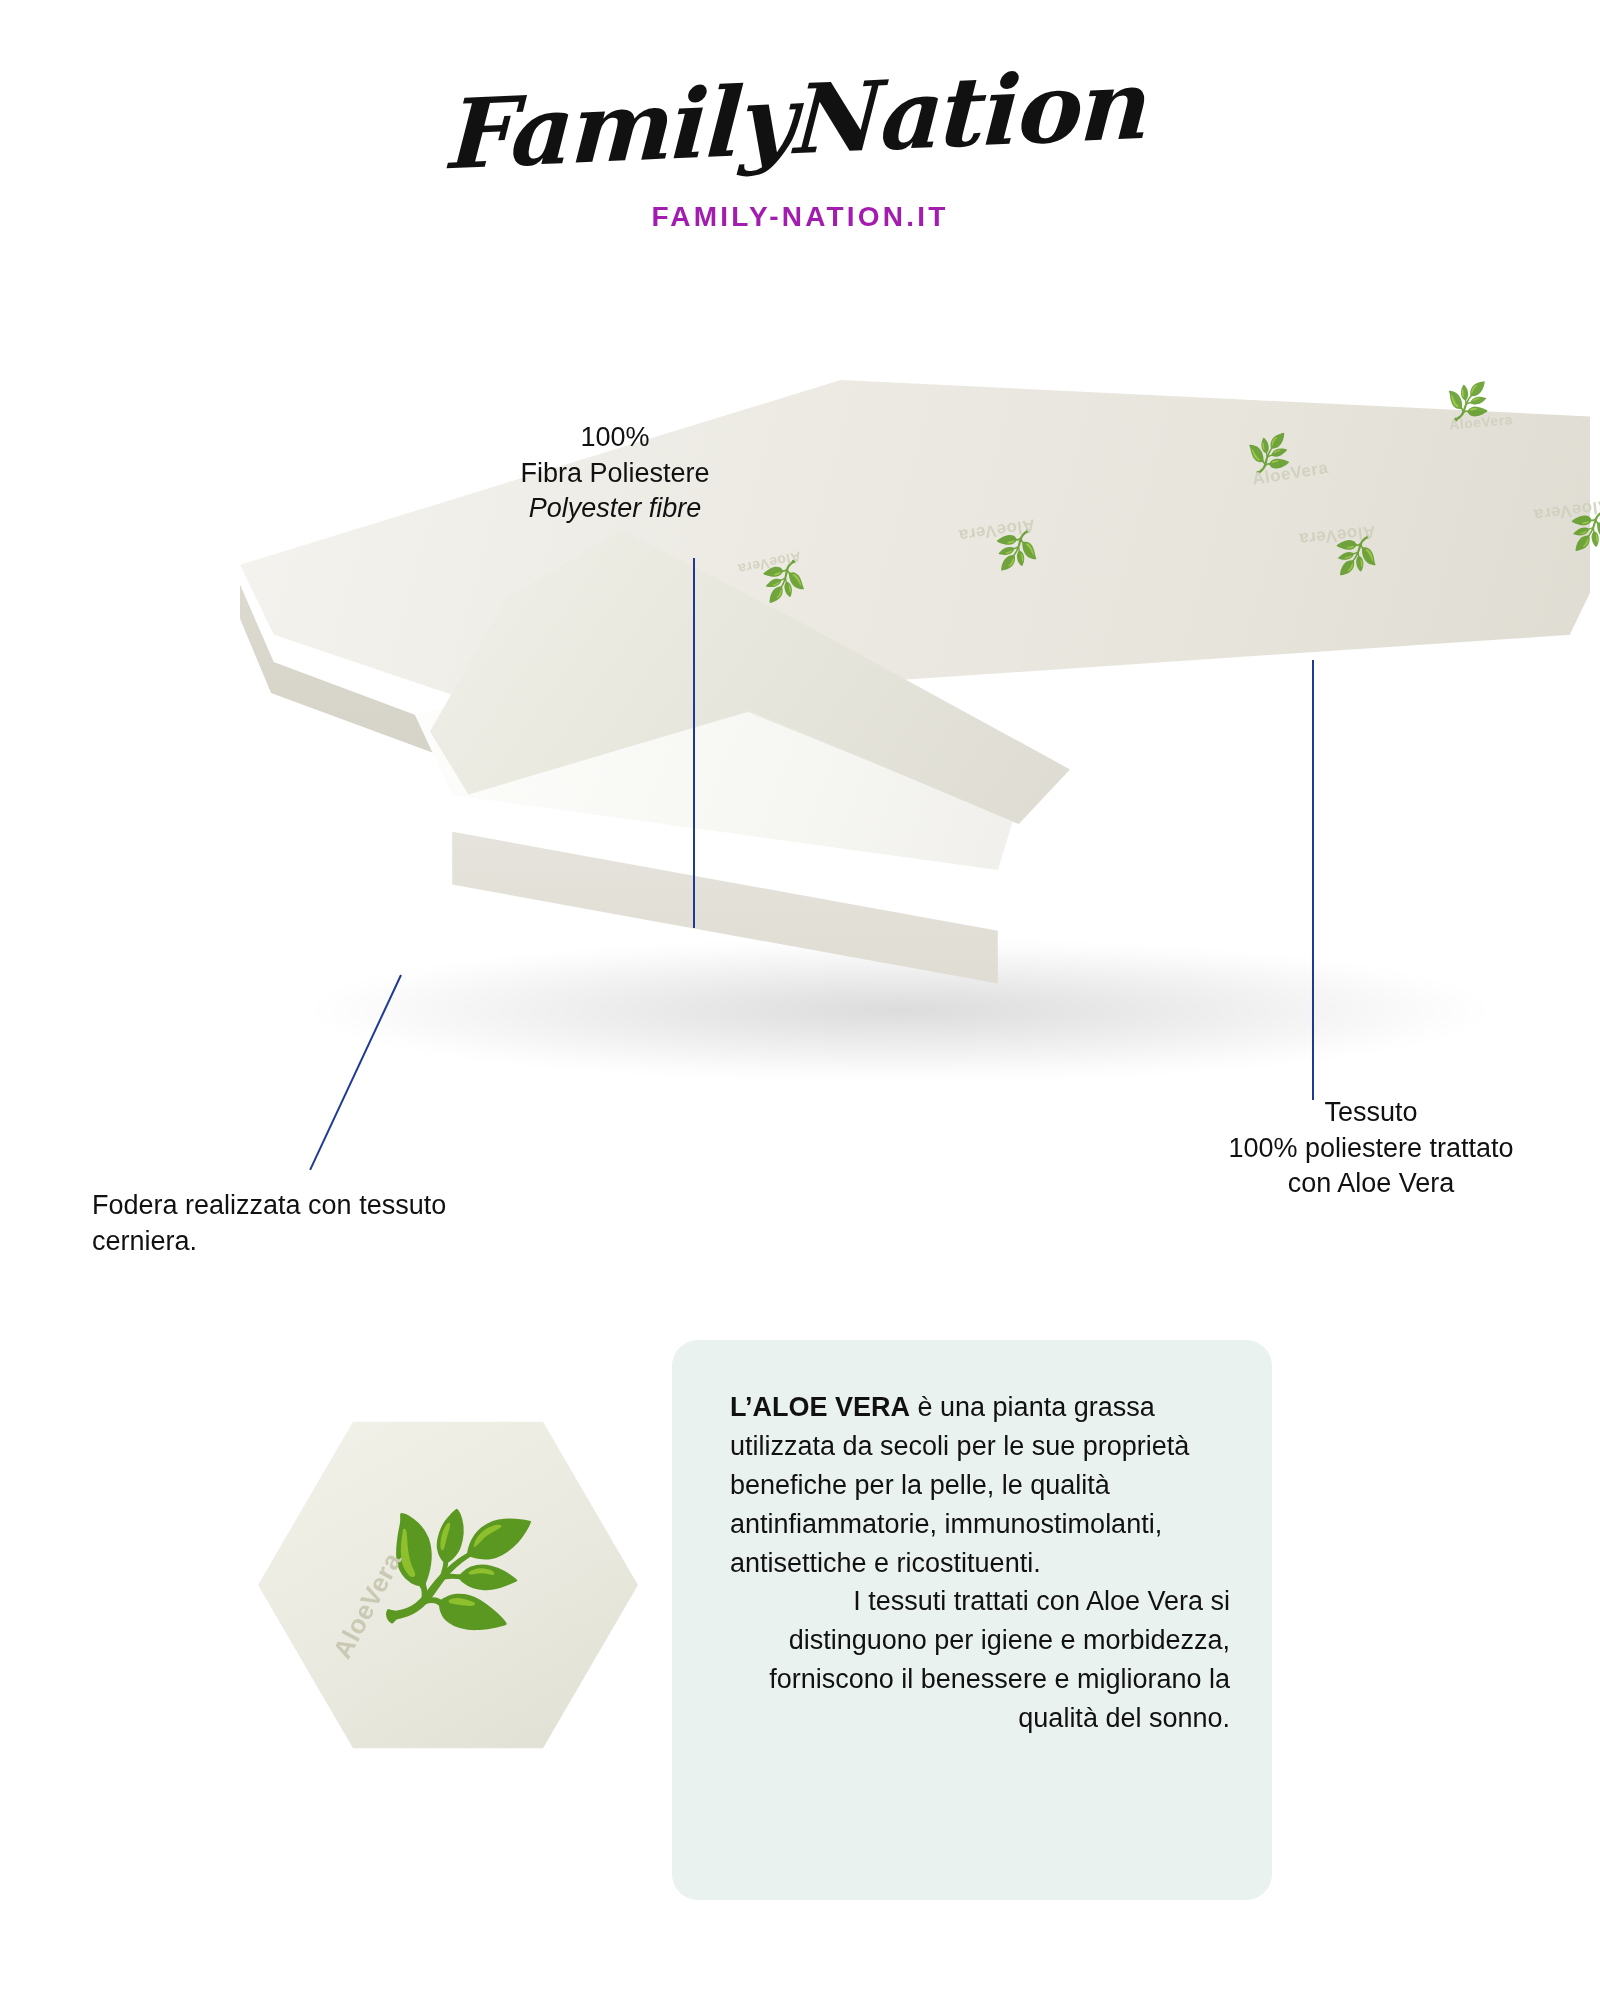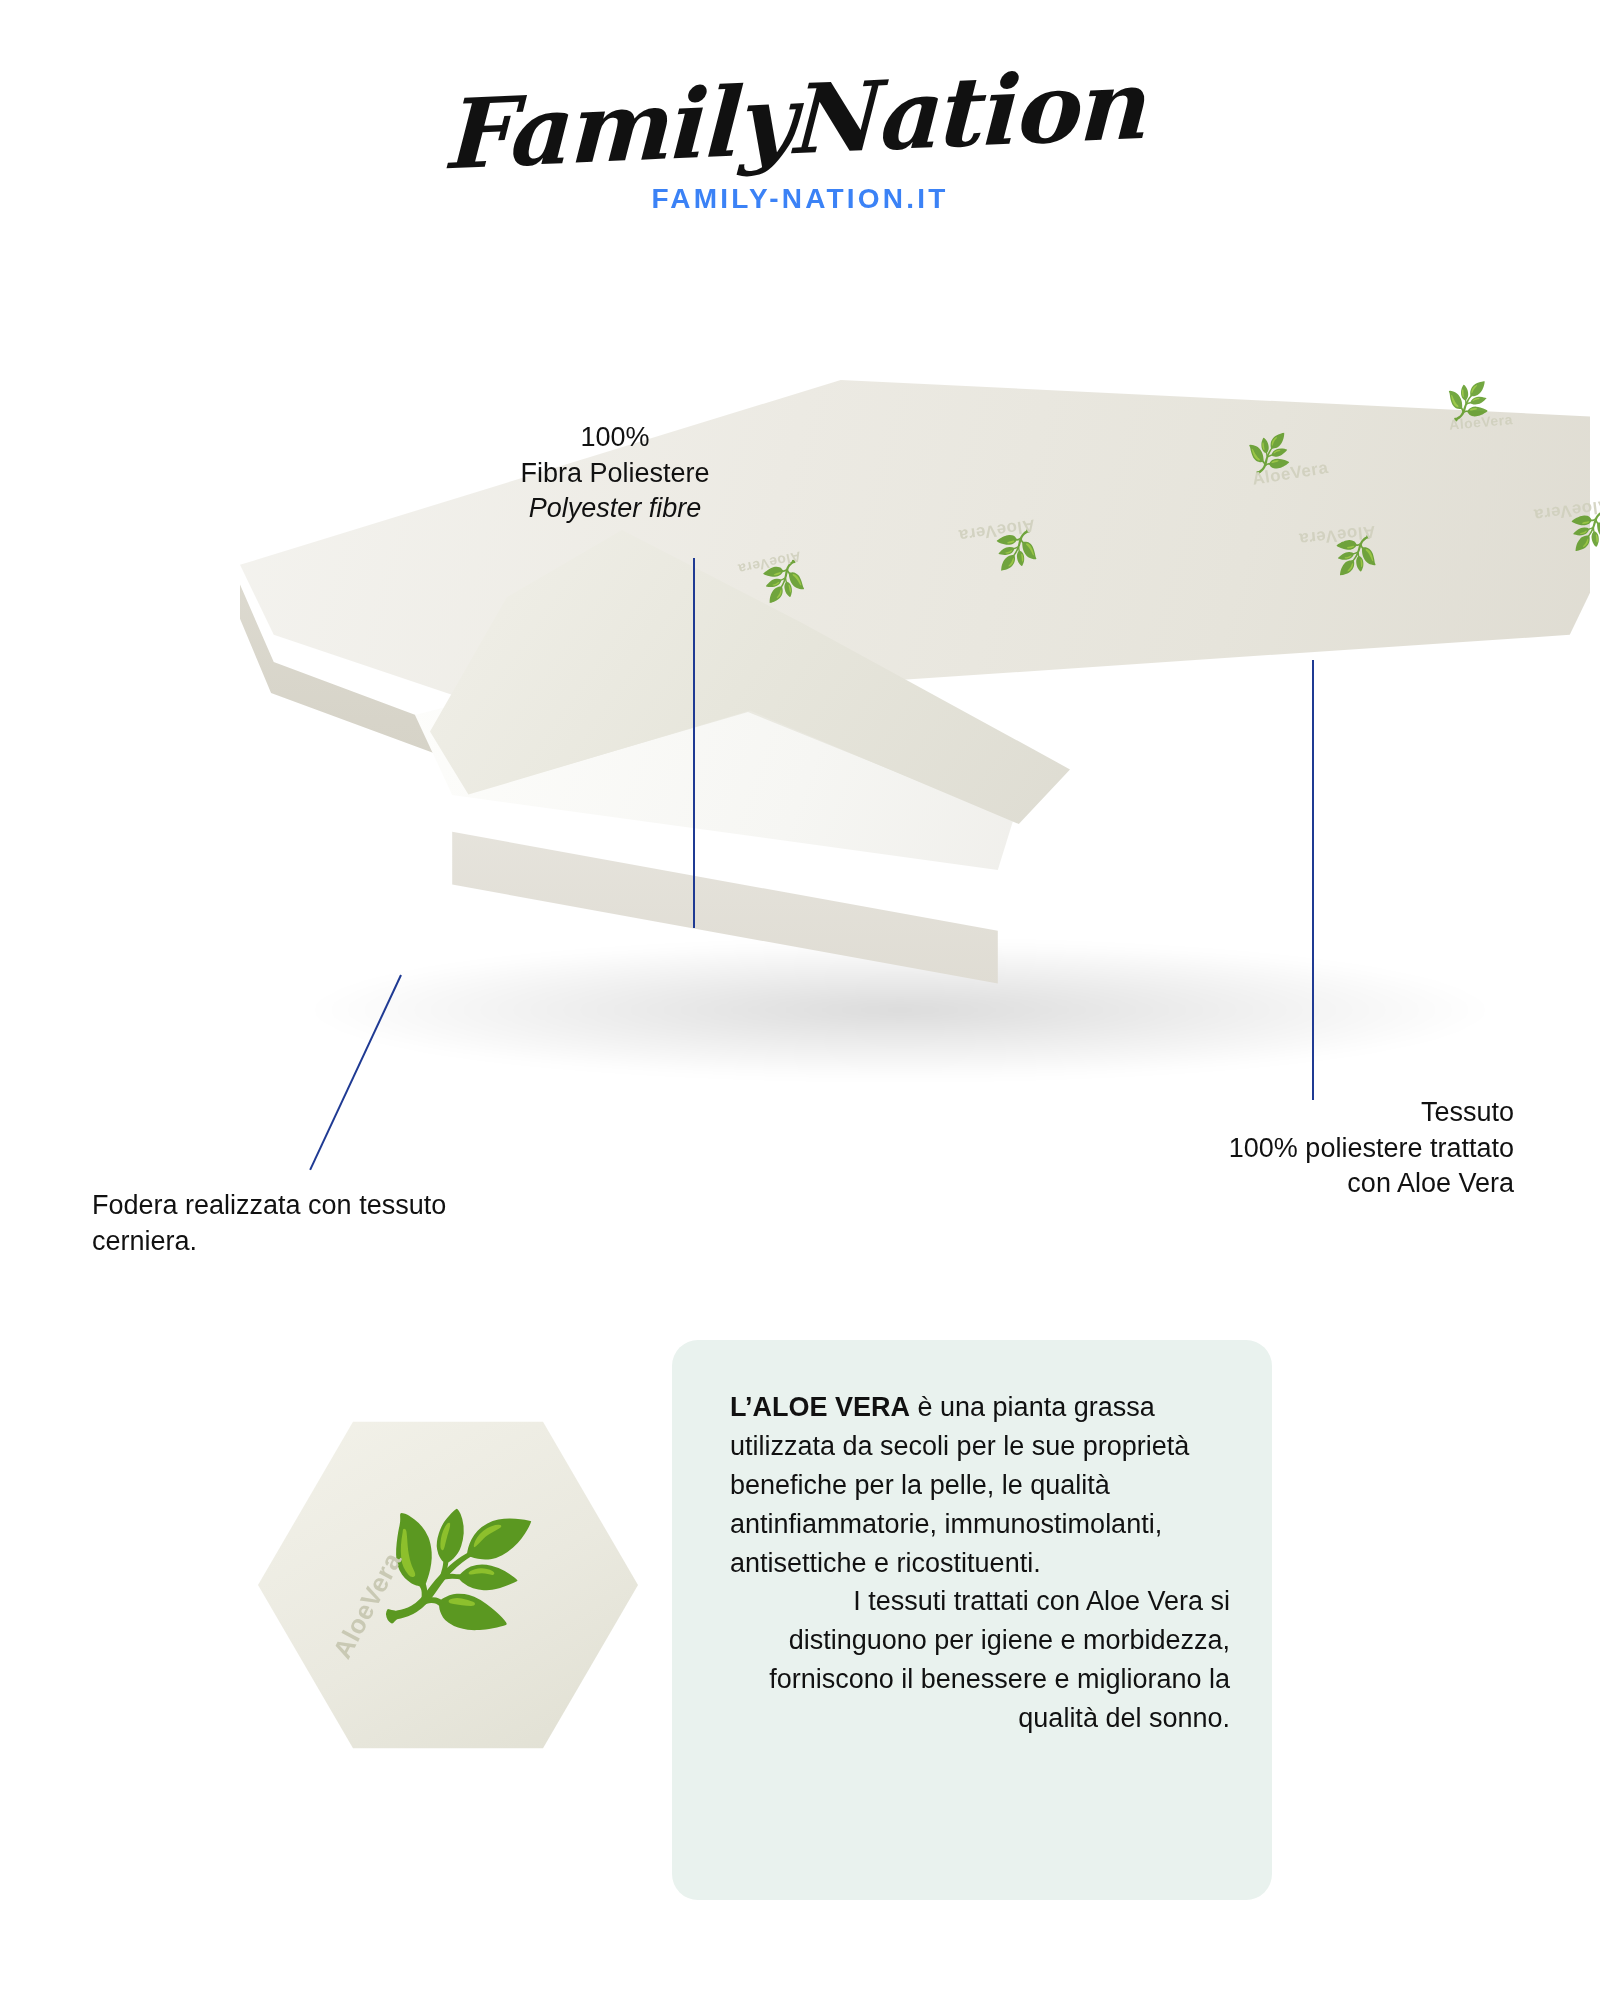--- a/index.html
+++ b/index.html
@@ -29,25 +29,25 @@
     font-style: italic;
     font-weight: bold;
     font-size: 96px;
     letter-spacing: -2px;
     color: #111111;
     line-height: 1.05;
     transform: skewX(-6deg) rotate(-2.5deg);
     display: inline-block;
   }
   .logo-sub {
-    margin-top: 12px;
+    margin-top: 30px;
     font-size: 28px;
     font-weight: bold;
     letter-spacing: 3.2px;
-    color: #3b82f6;
+    color: #a21caf;
   }
 
   
   .photo-stage {
     position: absolute;
     left: 180px;
     top: 380px;
     width: 1420px;
     height: 820px;
   }
@@ -295,21 +295,21 @@
 </div>
 
 <div class="callout center" style="left:455px; top:420px; width:320px;">
   <div>100%</div>
   <div>Fibra Poliestere</div>
   <div class="it">Polyester fibre</div>
 </div>
 <div class="lead v" style="left:693px; top:558px; height:370px;"></div>
 
 <div class="lead v" style="left:1312px; top:660px; height:440px;"></div>
-<div class="callout center" style="left:1084px; top:1095px; width:430px;text-align:right;">
+<div class="callout center" style="left:1156px; top:1095px; width:430px;">
   <div>Tessuto</div>
   <div>100% poliestere trattato</div>
   <div>con Aloe Vera</div>
 </div>
 
 <div class="lead diag" style="left:400px; top:975px; height:215px; transform:rotate(25deg);"></div>
 <div class="callout" style="left:92px; top:1188px; width:470px;">
   <div>Fodera realizzata con tessuto</div>
   <div>cerniera.</div>
 </div>

